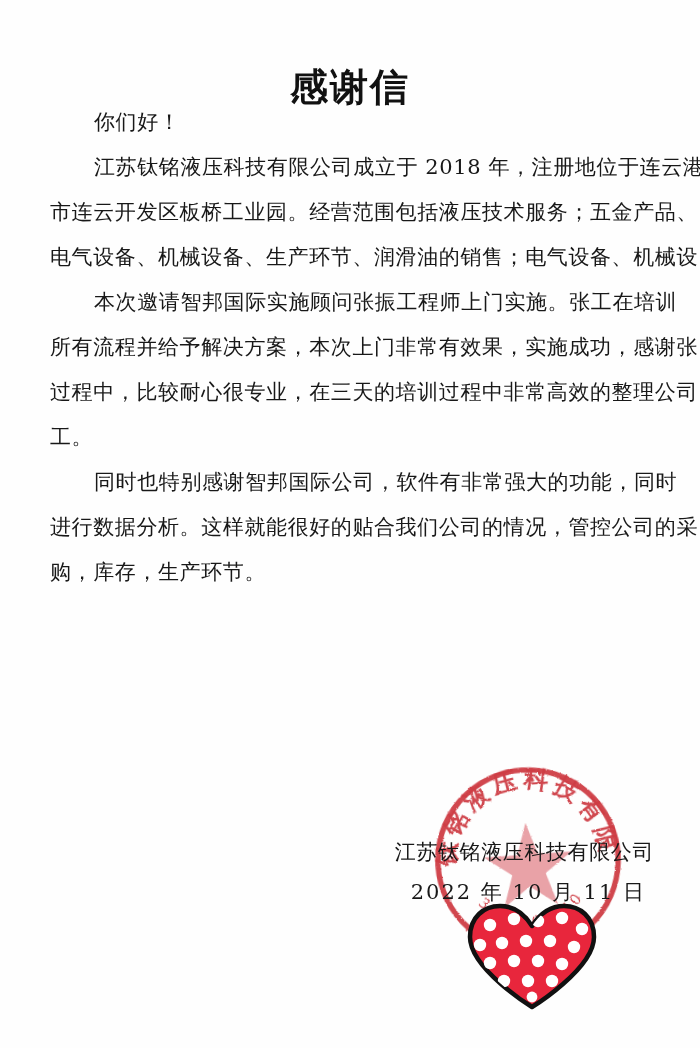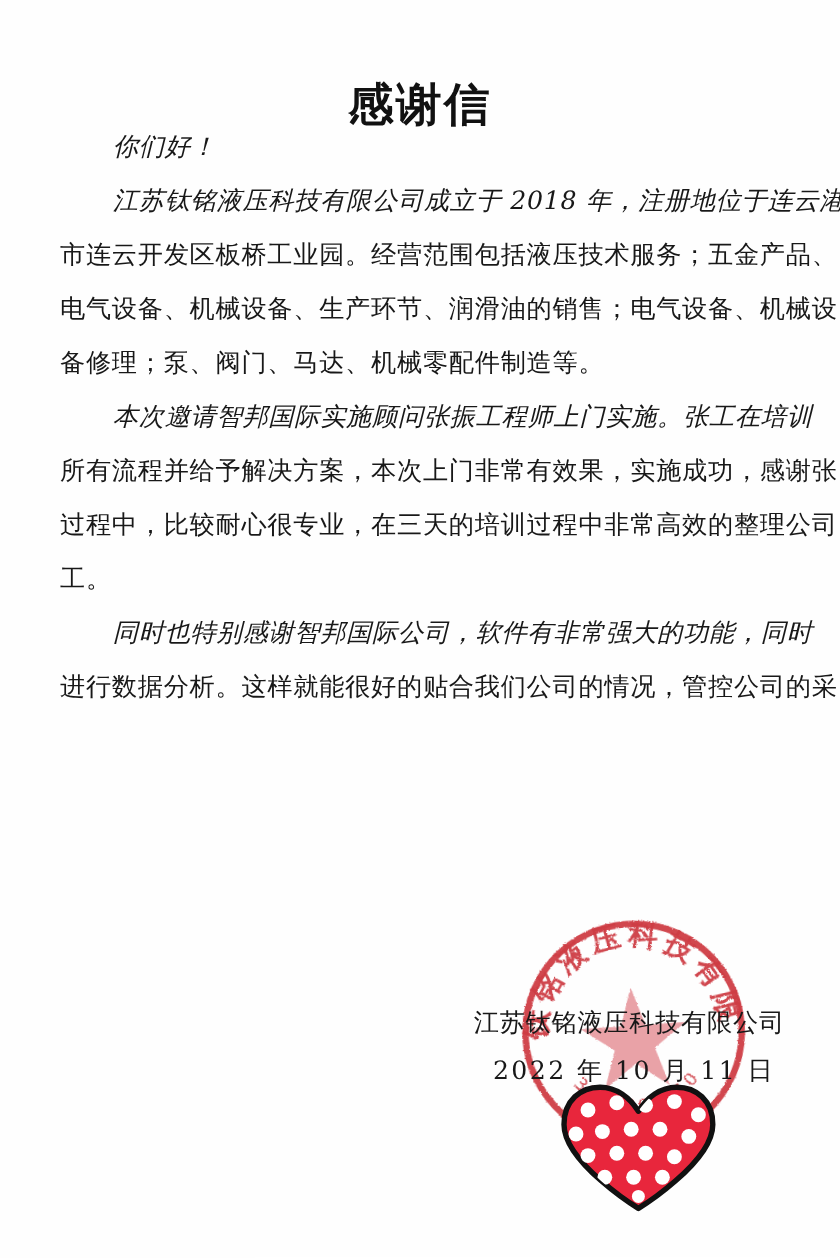--- a/index.html
+++ b/index.html
@@ -48,21 +48,21 @@
 
   .line {
     font-size: 21px;
     line-height: 45px;
     height: 45px;
     white-space: nowrap;
     letter-spacing: 0.6px;
     color: #181818;
   }
   .line.indent-1 { text-indent: 0; }
-  .line.indent-2 { text-indent: 44px; font-style: italic; }
+  .line.indent-2 { text-indent: 44px; }
 
   
   .sign-block {
     position: absolute;
     top: 832px;
     left: 0;
     width: 654px;
     text-align: right;
   }
   .sign-company {
@@ -117,29 +117,29 @@
   <div class="title">感谢信</div>
 
   <div class="body-block">
 
 
     <div class="line indent-2">你们好！</div>
 
     <div class="line indent-2">江苏钛铭液压科技有限公司成立于 2018 年，注册地位于连云港</div>
     <div class="line indent-1">市连云开发区板桥工业园。经营范围包括液压技术服务；五金产品、</div>
     <div class="line indent-1">电气设备、机械设备、生产环节、润滑油的销售；电气设备、机械设</div>
-    <div class="line indent-1">备修理；泵、阀门、马达、机械零配件制造等。</div>
 
     <div class="line indent-2">本次邀请智邦国际实施顾问张振工程师上门实施。张工在培训</div>
     <div class="line indent-1">所有流程并给予解决方案，本次上门非常有效果，实施成功，感谢张</div>
     <div class="line indent-1">过程中，比较耐心很专业，在三天的培训过程中非常高效的整理公司</div>
     <div class="line indent-1">工。</div>
 
     <div class="line indent-2">同时也特别感谢智邦国际公司，软件有非常强大的功能，同时</div>
     <div class="line indent-1">进行数据分析。这样就能很好的贴合我们公司的情况，管控公司的采</div>
+    <div class="line indent-1">购，库存，生产环节。</div>
 
   </div>
 
   <div class="seal">
     <svg viewBox="0 0 200 200" xmlns="http://www.w3.org/2000/svg">
       <defs>
         <path id="sealArc" d="M 26,100 A 74,74 0 1 1 174,100" fill="none"></path>
         <path id="sealArcBottom" d="M 32,100 A 68,68 0 0 0 168,100" fill="none"></path>
         <filter id="rough">
           <feTurbulence type="fractalNoise" baseFrequency="0.75" numOctaves="3" result="n"></feTurbulence>

